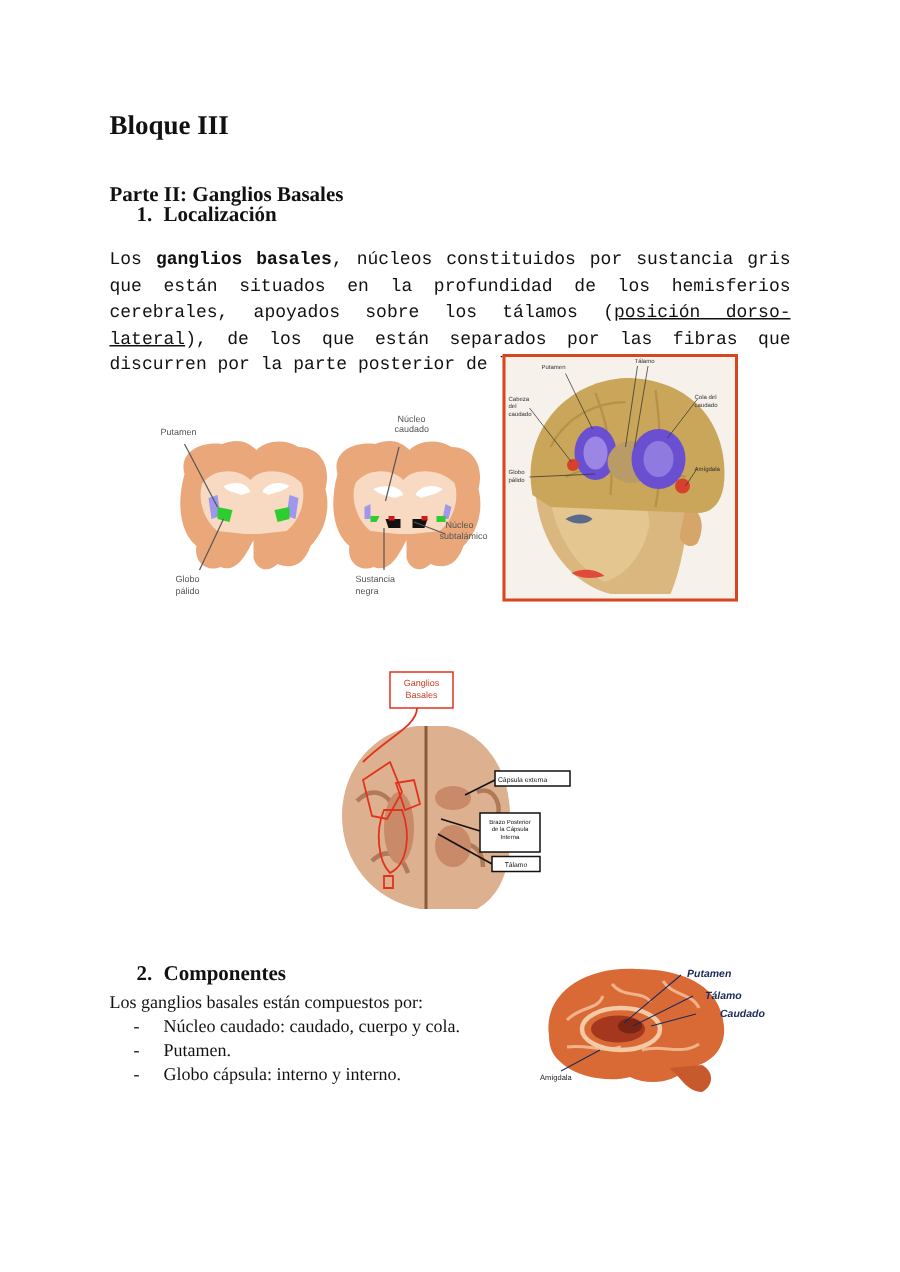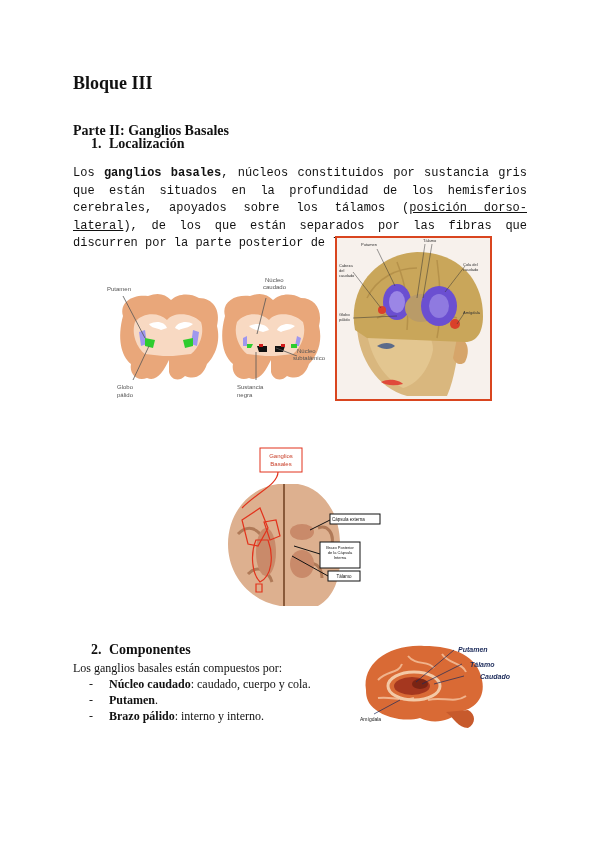--- a/index.html
+++ b/index.html
@@ -15,21 +15,21 @@
     .para {
       left: 73px; top: 165px; width: 454px; font-size: 12px; line-height: 17.5px;
       text-align: justify; text-align-last: left; font-family: Liberation Mono, monospace;
     }
     .para b { font-weight: bold; }
     .para u { text-decoration: underline; }
     .intro { left: 73px; top: 660px; font-size: 12px; line-height: 16px; }
     .list { left: 73px; top: 676px; font-size: 12px; line-height: 16px; margin: 0; padding: 0; list-style: none; }
     .list li { position: relative; padding-left: 36px; height: 16px; }
     .list li .dash { position: absolute; left: 16px; }
-    .list li b { font-weight: bold; }
+    .list li b { font-weight: normal; }
     .figure { position: absolute; }
     .lbl { position: absolute; font-family: "Liberation Sans", "DejaVu Sans", sans-serif; color: #555; font-size: 6px; line-height: 7px; }
     svg { display: block; }
   </style>
 </head>
 <body>
 
 <div class="abs h-block">Bloque III</div>
 <div class="abs h-part">Parte II: Ganglios Basales</div>
 
@@ -166,21 +166,21 @@
 
 <div class="abs sec-title" style="left:91px; top:640px;">
   <span class="num">2.</span><span>Componentes</span>
 </div>
 
 <div class="abs intro">Los ganglios basales están compuestos por:</div>
 
 <ul class="abs list">
   <li><span class="dash">-</span><b>Núcleo caudado</b><span>: caudado, cuerpo y cola.</span></li>
   <li><span class="dash">-</span><b>Putamen</b><span>.</span></li>
-  <li><span class="dash">-</span><b>Brazo pálido</b><span>: interno y interno.</span></li>
+  <li><span class="dash">-</span><b>Globo cápsula</b><span>: interno y interno.</span></li>
 </ul>
 
 <div class="figure" style="left:358px; top:640px; width:160px; height:90px;">
   <svg width="160" height="90" viewBox="0 0 160 90">
     <path d="M8 50 C4 24 30 4 66 6 C96 6 120 16 124 40 C128 58 116 70 100 72 C92 82 74 84 62 78 C48 82 28 78 18 70 C10 64 8 58 8 50 Z" fill="#d96a35"></path>
     <path d="M20 40 C30 30 40 34 44 24 M50 16 C58 26 70 20 76 28 M84 14 C90 24 104 22 108 32 M20 58 C34 56 44 62 56 58 M70 60 C84 56 96 64 108 56" stroke="#f0b38c" stroke-width="2" fill="none"></path>
     <path d="M88 72 C96 78 100 88 110 88 C118 84 118 74 110 70 Z" fill="#c75a2c"></path>
     <ellipse cx="56" cy="46" rx="26" ry="14" fill="none" stroke="#f3c9a6" stroke-width="3"></ellipse>
     <ellipse cx="54" cy="46" rx="18" ry="9" fill="#a5371f"></ellipse>
     <ellipse cx="62" cy="44" rx="8" ry="5" fill="#7a2414"></ellipse>

